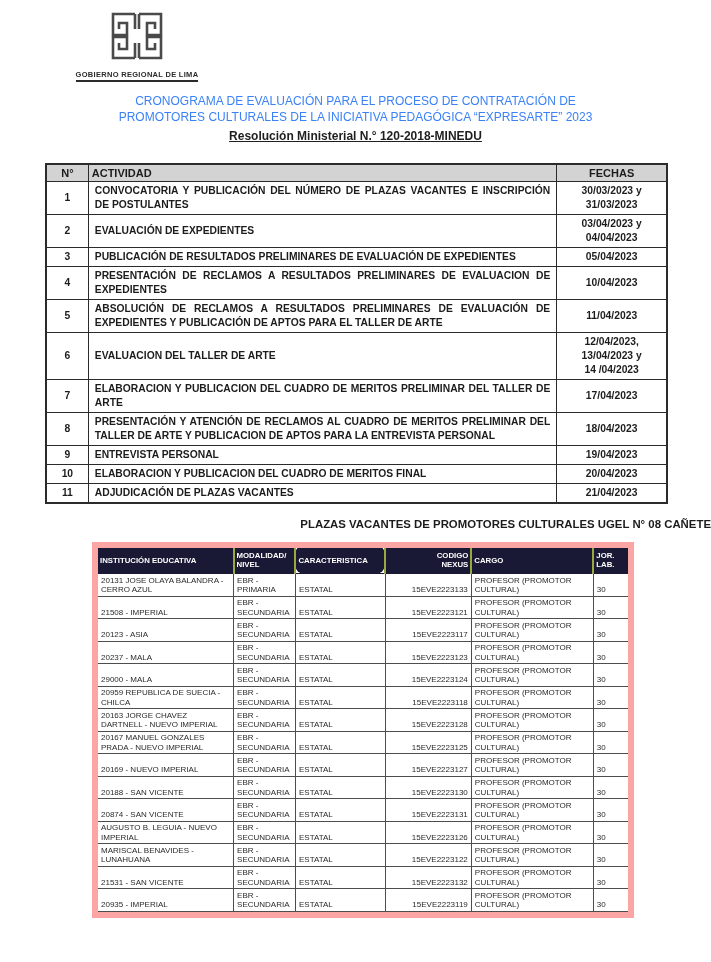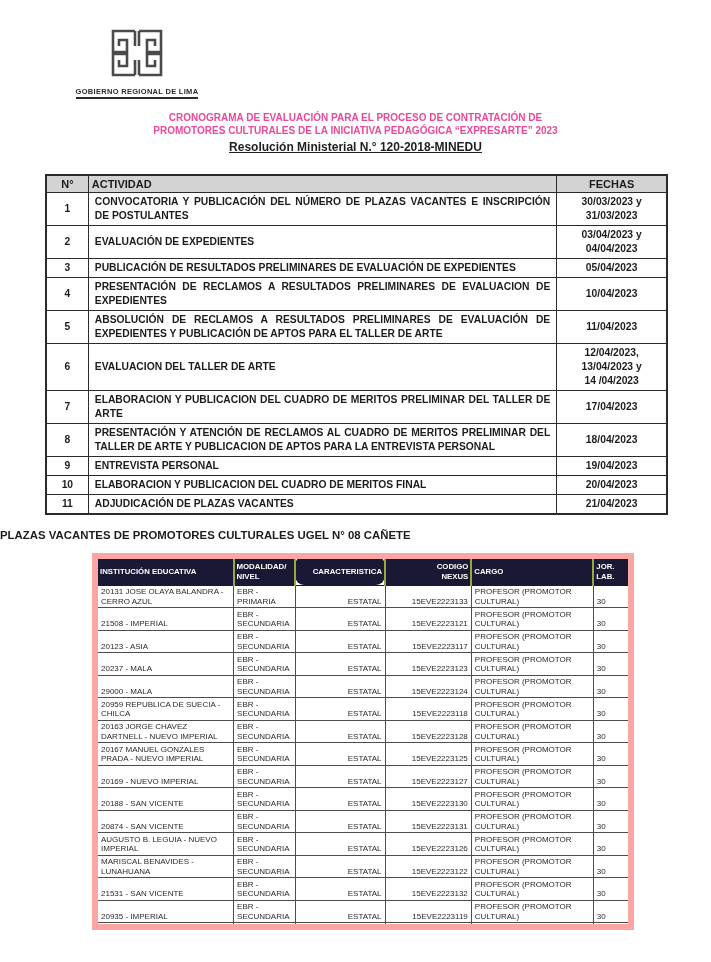--- a/index.html
+++ b/index.html
@@ -1,35 +1,35 @@
 <!DOCTYPE html>
 <html><head>
 <meta charset="utf-8">
 <style>
   * { margin: 0; padding: 0; box-sizing: border-box; }
   body {
     width: 711px; height: 962px; background: #ffffff;
     font-family: "Liberation Sans", sans-serif;
     color: #1a1a1a; overflow: hidden;
   }
-  .page { position: relative; width: 711px; height: 962px; padding-top: 28px; }
+  .page { position: relative; width: 711px; height: 962px; padding-top: 11px; }
 
   
   .logo-block { width: 130px; margin-left: 72px; text-align: center; }
   .logo-emblem { display: block; margin: 0 auto 2px auto; }
   .org-name {
     font-size: 7.5px; font-weight: bold; letter-spacing: 0.3px;
     color: #2b2b2b; white-space: nowrap;
     border-bottom: 2px solid #2b2b2b; padding-bottom: 1px; display: inline-block;
   }
 
   
   .doc-title { text-align: center; margin-top: 12px; }
   .doc-title .t1, .doc-title .t2 {
-    font-size: 10px; font-weight: bold; color: #ec4899; line-height: 1.32;
+    font-size: 12px; font-weight: normal; color: #3b82f6; line-height: 1.32;
   }
   .doc-title .t3 { font-size: 12px; font-weight: bold; color: #1f1f1f; margin-top: 3px; text-decoration: underline; }
 
   
   table { border-collapse: collapse; }
   .schedule {
     width: 623px; margin: 20px 0 0 45px;
     border: 2px solid #2b2b2b;
   }
   .schedule th, .schedule td {
@@ -38,38 +38,38 @@
   .schedule th {
     background: #d3d3d3; font-size: 11px; text-align: center; padding: 2px 3px;
   }
   .schedule td { font-size: 10.3px; line-height: 1.36; padding: 2px 6px; }
   .schedule .c-num { width: 43px; text-align: center; }
   .schedule .c-act { width: 484px; text-align: justify; }
   .schedule .c-fec { width: 112px; text-align: center; white-space: pre-line; }
 
   
   .vac-title {
-    text-align: left; font-size: 11.4px; font-weight: bold;
+    text-align: right; font-size: 11.4px; font-weight: bold;
     color: #1c1c1c; margin-top: 14px;
   }
   .vacancies { width: 542px; margin: 12px 0 0 92px; border: 6px solid #fca5a5; }
   .vacancies th {
     background: #191935; color: #ffffff; font-size: 7.8px; font-weight: bold;
     text-align: center; vertical-align: middle; padding: 3px 2px;
     border-left: 2px solid #9aa63e; border-right: 2px solid #9aa63e;
     border-top: 2px solid #9aa63e; border-bottom: 1px solid #191935;
     white-space: pre-line; line-height: 1.25;
   }
   .vacancies td {
     border: 1px solid #4d4d4d; font-size: 8px; color: #2a2a2a;
     vertical-align: bottom; padding: 1px 3px; line-height: 1.18; height: 22.5px;
   }
   .vacancies .v-inst  { width: 141px; text-align: left; }
   .vacancies .v-mod   { width: 62px;  text-align: left; }
-  .vacancies .v-car   { width: 90px;  text-align: right; border-radius: 9px; }
+  .vacancies .v-car   { width: 90px;  text-align: left; border-radius: 9px; }
   .vacancies .v-cod   { width: 87px;  text-align: right; }
   .vacancies .v-cargo { width: 124px; text-align: left; }
   .vacancies .v-jor   { width: 38px;  text-align: left; }
   .vacancies tr.stub-row td {
     height: 4px; border-bottom: none; border-top: 1.5px solid #3a3a3a; padding: 0;
   }
 </style>
 </head>
 <body>
 

